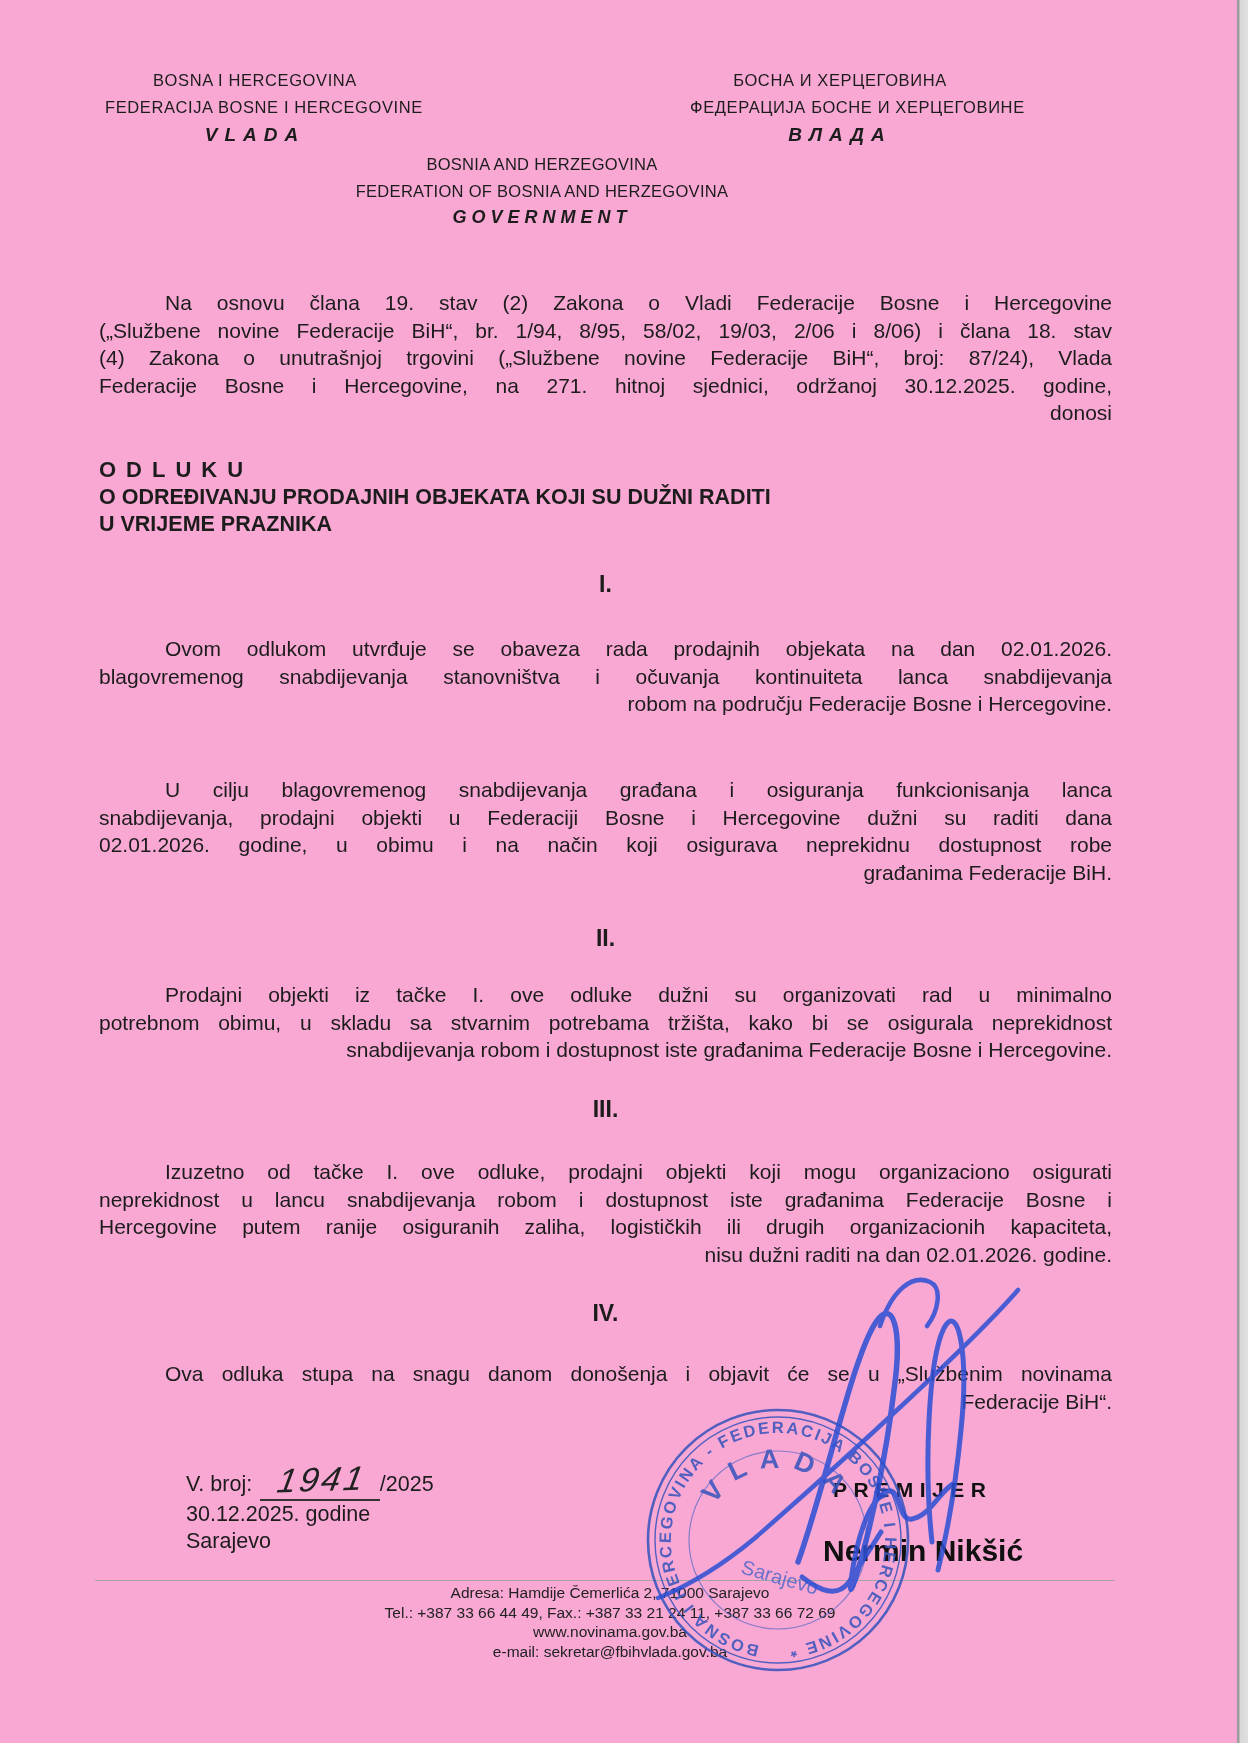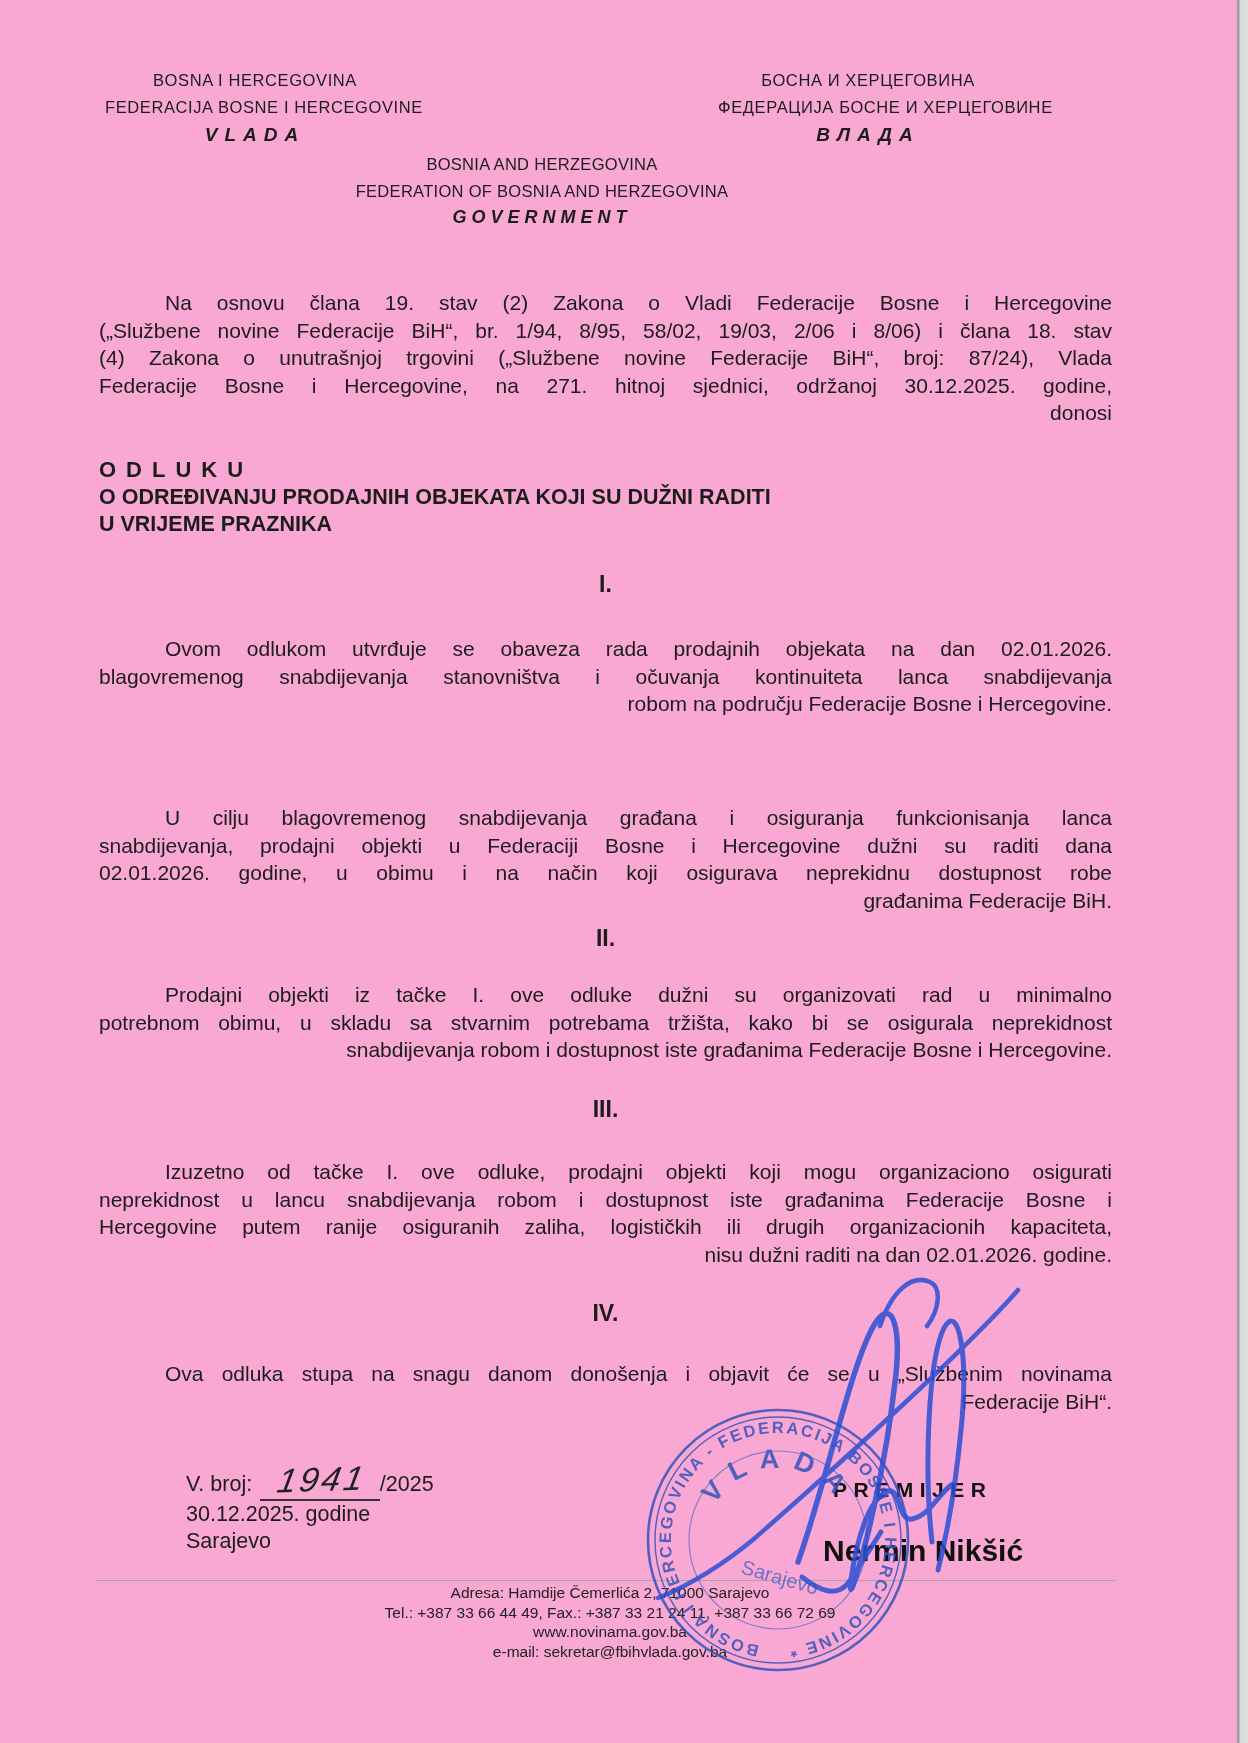--- a/index.html
+++ b/index.html
@@ -52,21 +52,21 @@
 <div class="page">
 
   <div class="abs scan-edge"></div>
 
   <div class="abs hdrcol" style="left:105px;top:67px;width:300px;">
     <div>BOSNA I HERCEGOVINA</div>
     <div>FEDERACIJA BOSNE I HERCEGOVINE</div>
     <div class="gov">VLADA</div>
   </div>
 
-  <div class="abs hdrcol" style="left:690px;top:67px;width:300px;margin-left:28px;">
+  <div class="abs hdrcol" style="left:690px;top:67px;width:300px;">
     <div>БОСНА И ХЕРЦЕГОВИНА</div>
     <div>ФЕДЕРАЦИЈА БОСНЕ И ХЕРЦЕГОВИНЕ</div>
     <div class="gov">ВЛАДА</div>
   </div>
 
   <div class="abs hdrcen" style="left:242px;top:151px;width:600px;">
     <div>BOSNIA AND HERZEGOVINA</div>
     <div>FEDERATION OF BOSNIA AND HERZEGOVINA</div>
     <div class="gov">GOVERNMENT</div>
   </div>
@@ -84,21 +84,21 @@
     <div>O ODREĐIVANJU PRODAJNIH OBJEKATA KOJI SU DUŽNI RADITI</div>
     <div>U VRIJEME PRAZNIKA</div>
   </div>
 
   <div class="abs sec-head" style="top:571px;">I.</div>
   <div class="abs body-block" style="top:635px;">
     <div class="jline indent">Ovom odlukom utvrđuje se obaveza rada prodajnih objekata na dan 02.01.2026.</div>
     <div class="jline">blagovremenog snabdijevanja stanovništva i očuvanja kontinuiteta lanca snabdijevanja</div>
     <div class="lastline">robom na području Federacije Bosne i Hercegovine.</div>
   </div>
-  <div class="abs body-block" style="top:776px;margin-top:28px;">
+  <div class="abs body-block" style="top:776px;">
     <div class="jline indent">U cilju blagovremenog snabdijevanja građana i osiguranja funkcionisanja lanca</div>
     <div class="jline">snabdijevanja, prodajni objekti u Federaciji Bosne i Hercegovine dužni su raditi dana</div>
     <div class="jline">02.01.2026. godine, u obimu i na način koji osigurava neprekidnu dostupnost robe</div>
     <div class="lastline">građanima Federacije BiH.</div>
   </div>
 
   <div class="abs sec-head" style="top:925px;">II.</div>
   <div class="abs body-block" style="top:981px;">
     <div class="jline indent">Prodajni objekti iz tačke I. ove odluke dužni su organizovati rad u minimalno</div>
     <div class="jline">potrebnom obimu, u skladu sa stvarnim potrebama tržišta, kako bi se osigurala neprekidnost</div>

